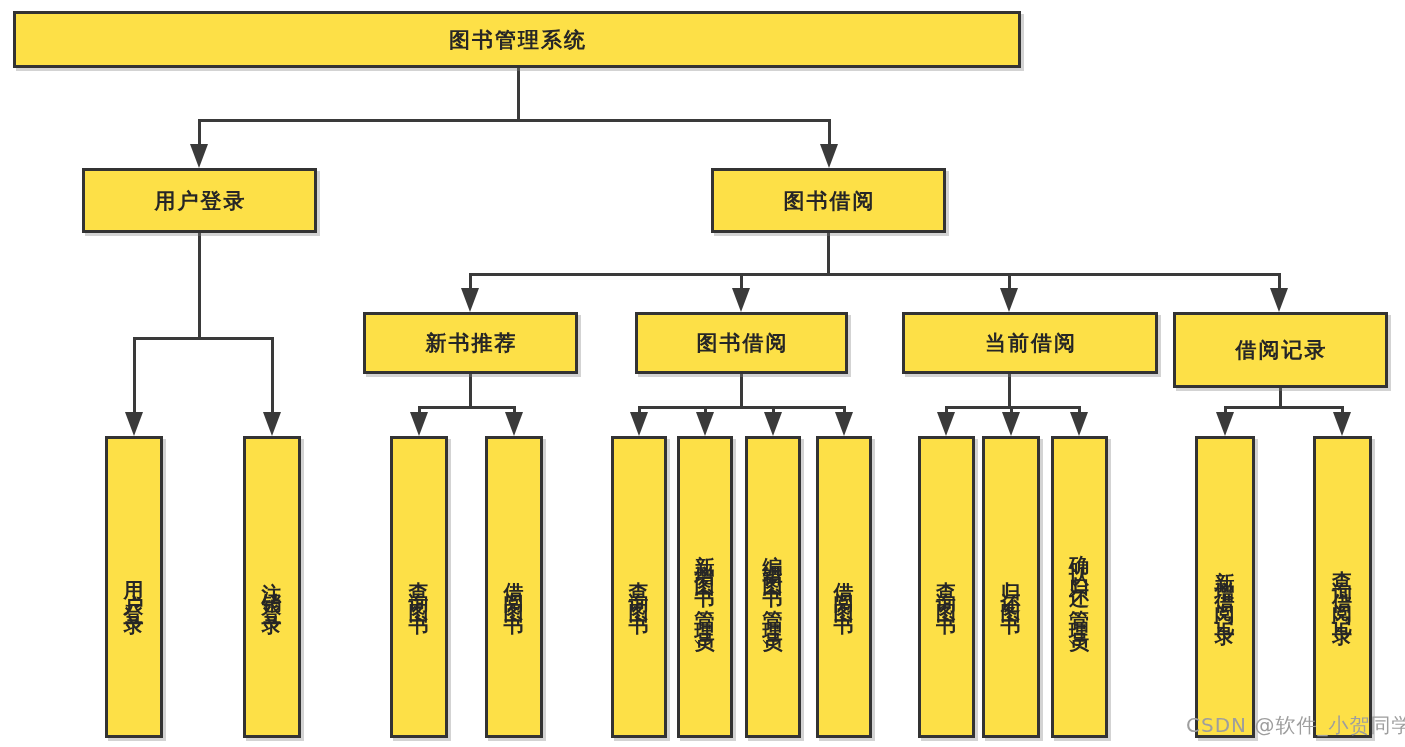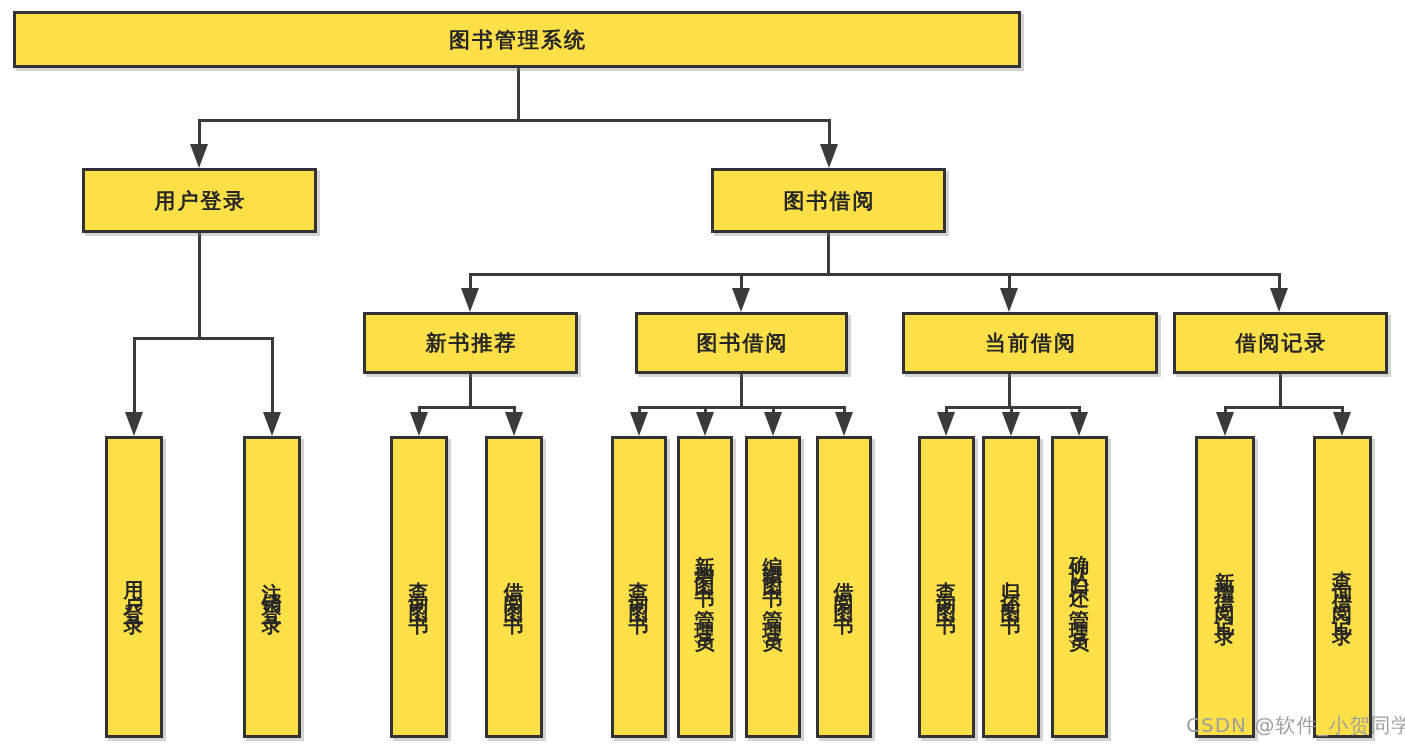--- a/index.html
+++ b/index.html
@@ -84,21 +84,21 @@
   <div class="vl" style="left:740px;top:273px;height:18px;"></div>
   <div class="ar" style="left:732px;top:288px;"></div>
   <div class="vl" style="left:1008px;top:273px;height:18px;"></div>
   <div class="ar" style="left:1000px;top:288px;"></div>
   <div class="vl" style="left:1278px;top:273px;height:18px;"></div>
   <div class="ar" style="left:1270px;top:288px;"></div>
 
   <div class="node" style="left:363px;top:312px;width:215px;height:62px;">新书推荐</div>
   <div class="node" style="left:635px;top:312px;width:213px;height:62px;">图书借阅</div>
   <div class="node" style="left:902px;top:312px;width:256px;height:62px;">当前借阅</div>
-  <div class="node" style="left:1173px;top:312px;width:215px;height:62px;">借阅记录</div>
+  <div class="node" style="left:1173px;top:312px;width:215px;height:76px;">借阅记录</div>
 
   <div class="vl" style="left:469px;top:374px;height:35px;"></div>
   <div class="hl" style="left:418px;top:406px;width:98px;"></div>
   <div class="vl" style="left:418px;top:406px;height:10px;"></div>
   <div class="ar" style="left:410px;top:412px;"></div>
   <div class="vl" style="left:513px;top:406px;height:10px;"></div>
   <div class="ar" style="left:505px;top:412px;"></div>
 
   <div class="vl" style="left:740px;top:374px;height:35px;"></div>
   <div class="hl" style="left:638px;top:406px;width:208px;"></div>

